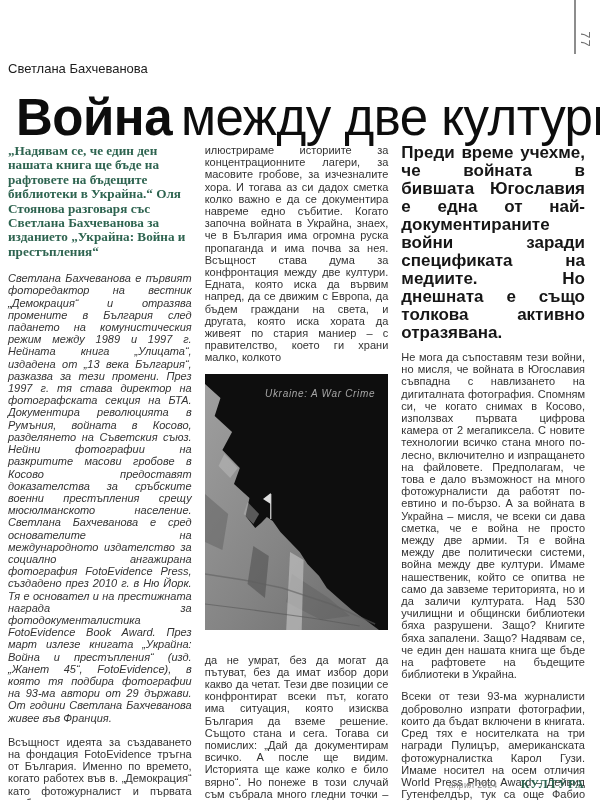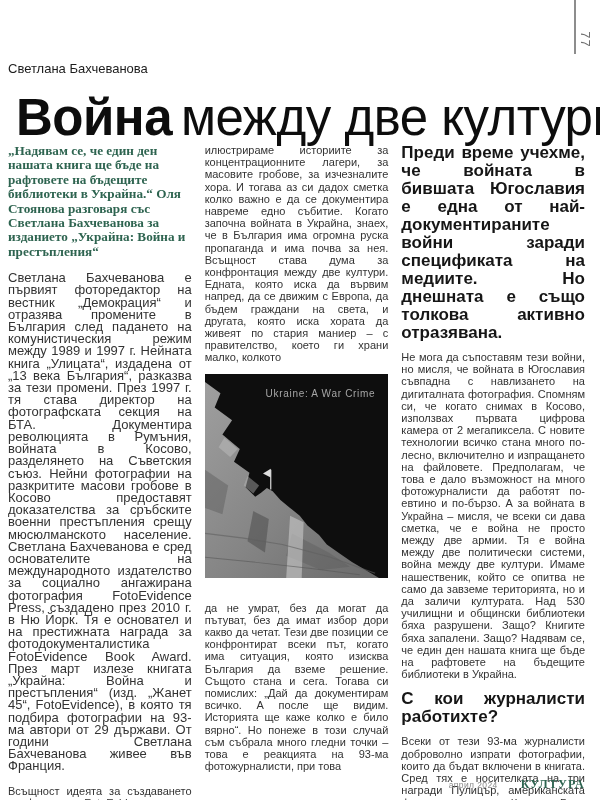--- a/index.html
+++ b/index.html
@@ -31,36 +31,37 @@
   }
   .col{min-width:0;}
   .col p{margin:0 0 10px 0;}
 
   .blk-lead{
     font-family:"Liberation Serif",serif;font-weight:bold;
     font-size:13.2px;line-height:14.4px;color:var(--accent,#2e6450);
     text-align:left;margin-bottom:13px !important;
   }
   .blk-bio{
-    font-size:13px;line-height:12.2px;color:#333;
+    font-style:italic;font-size:11px;line-height:12.2px;color:#333;
     text-align:justify;hyphens:auto;margin-bottom:12px !important;
   }
   .blk-q{
     font-family:Liberation Sans, sans-serif;font-weight:bold;
     font-size:17px;line-height:18px;color:#161616;
     text-align:justify;hyphens:auto;margin-bottom:9px !important;
   }
   .blk-body{
     font-size:11px;line-height:12.2px;color:#333;
     text-align:justify;hyphens:auto;
   }
 
   .cover{
-    position:relative;width:100%;height:204px;margin:3px 0 24px 0;
+    position:relative;width:100%;height:256px;margin:3px 0 24px 0;
     background:#0e0e0e;
+    font-style:italic;
   }
   .cover svg{display:block;width:100%;height:100%;}
   .cover-title{
     position:absolute;top:14px;right:13px;color:#a6a6a6;
     font-size:10px;letter-spacing:0.7px;white-space:nowrap;
   }
 
   .footer{
     position:absolute;right:15px;bottom:8px;
     display:flex;align-items:baseline;gap:23px;
@@ -128,21 +129,20 @@
       </div>
 
       <div>
           <p class="blk-body">да не умрат, без да могат да пътуват, без да имат избор дори какво да четат. Тези две позиции се конфронтират всеки път, когато има ситуация, която изисква България да вземе решение. Същото стана и сега. Тогава си помислих: „Дай да документирам всичко. А после ще видим. Историята ще каже колко е било вярно“. Но понеже в този случай съм събрала много гледни точки – това е реакцията на 93-ма фотожурналисти, при това</p>
         </div>
     </div>
 
     <div class="col">
         <p class="blk-q">Преди време учехме, че войната в бившата Югославия е една от най-документираните войни заради спецификата на медиите. Но днешната е също толкова активно отразявана.</p>
         <p class="blk-body">Не мога да съпоставям тези войни, но мисля, че войната в Югославия съвпадна с навлизането на дигиталната фотография. Спомням си, че когато снимах в Косово, използвах първата цифрова камера от 2 мегапиксела. С новите технологии всичко стана много по-лесно, включително и изпращането на файловете. Предполагам, че това е дало възможност на много фотожурналисти да работят по-евтино и по-бързо. А за войната в Украйна – мисля, че всеки си дава сметка, че е война не просто между две армии. Тя е война между две политически системи, война между две култури. Имаме нашественик, който се опитва не само да завземе територията, но и да заличи културата. Над 530 училищни и общински библиотеки бяха разрушени. Защо? Книгите бяха запалени. Защо? Надявам се, че един ден нашата книга ще бъде на рафтовете на бъдещите библиотеки в Украйна.</p>
-        <p class="blk-q">С кои журналисти работихте?</p>
         <p class="blk-body">Всеки от тези 93-ма журналисти доброволно изпрати фотографии, които да бъдат включени в книгата. Сред тях е носителката на три награди Пулицър, американската фотожурналистка Карол Гузи. Имаме носител на осем отличия World Press Photo Award – Дейвид Гутенфелдър, тук са още Фабио Бучарели, Финбар О’Райли, Никол Тънг... Много са и всеки е рискувал живота си, за да документира това, което се случва. Има и много украински фотографи. Сред тях е и Евгений Малолетка, който неотдавна получи Оскар за филма „20 дни в Мариупол“.</p>
       </div>
 
   </div>
 
   <div class="footer">
     <span class="footer-date">април 2024</span>
     <span class="footer-brand">КУЛТУРА</span>
   </div>
 

